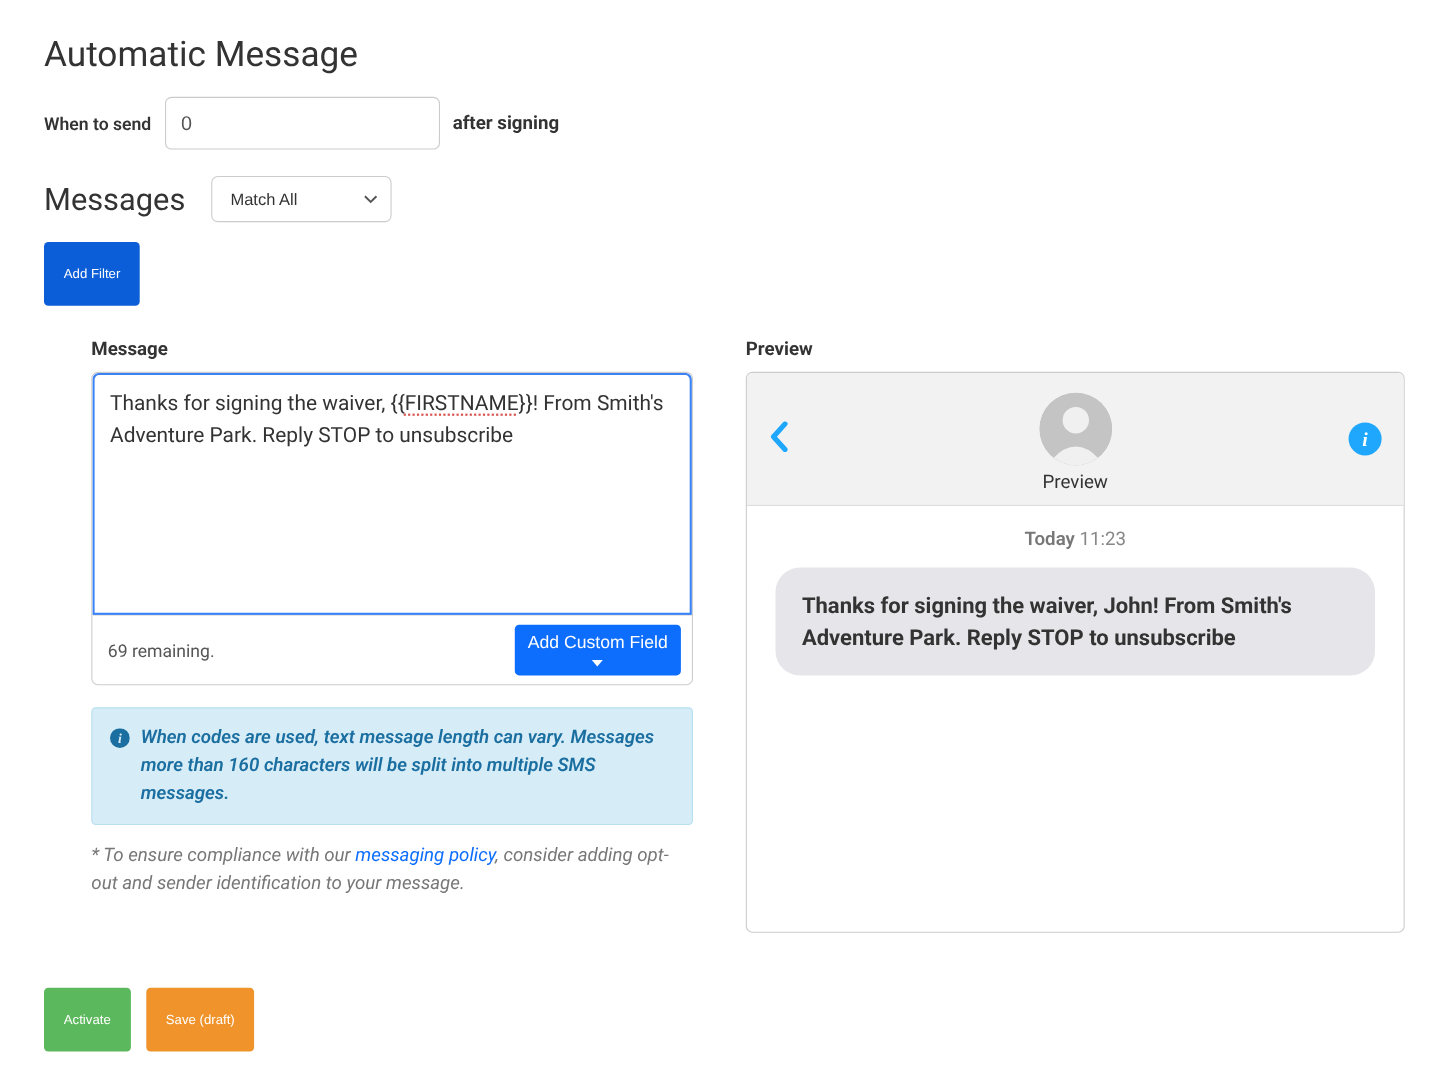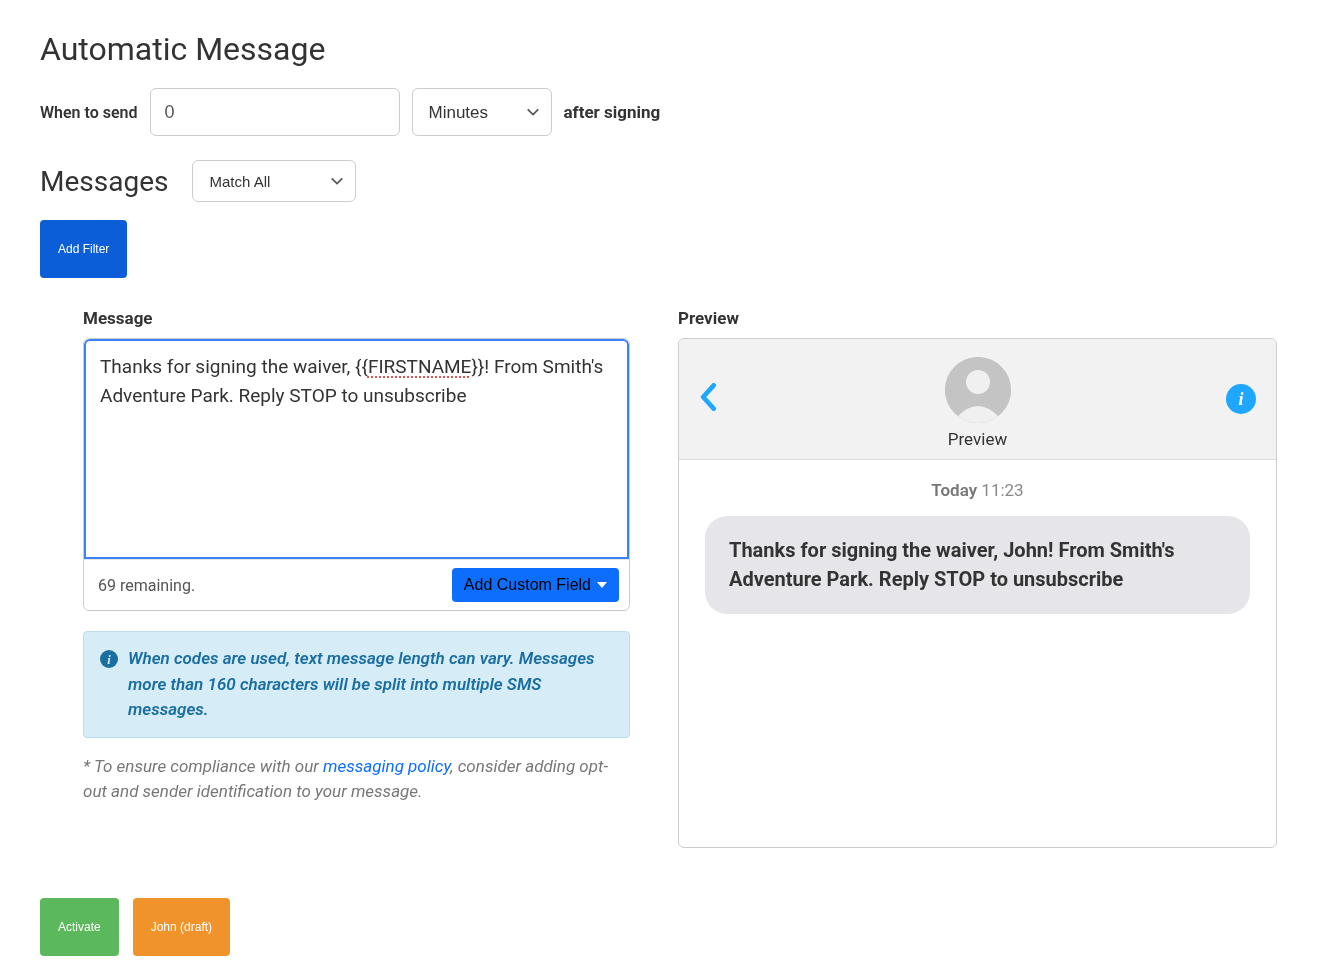--- a/index.html
+++ b/index.html
@@ -23,21 +23,21 @@
 .btn-success { background: #5cb85c; color: #fff; }
 .btn-warning { background: #f0932b; color: #fff; }
 .two-col { display: flex; gap: 48px; margin-top: 30px; }
 .col-left { width: 590px; padding-left: 43px; }
 .col-right { flex: 1; }
 .section-label { font-size: 17px; font-weight: 700; color: #333; margin-bottom: 10px; display: block; }
 .msg-box { border: 1px solid #ccc; border-radius: 6px; overflow: hidden; }
 .msg-textarea { width: 100%; height: 220px; border: 2px solid #3b82f6; border-radius: 6px 6px 0 0; padding: 12px 14px; font-size: 19px; font-family: inherit; color: #333; resize: both; outline: none; line-height: 1.5; }
 .msg-footer { display: flex; align-items: center; justify-content: space-between; padding: 8px 10px 8px 14px; border-top: 1px solid #e5e5e5; }
 .remaining { font-size: 16px; color: #555; }
-.btn-custom { background: #0d6efd; color: #000000; border: none; border-radius: 4px; padding: 8px 12px; font-size: 16px; display: inline-flex; align-items: center; gap: 6px; cursor: pointer; }
+.btn-custom { background: #0d6efd; color: #ffffff; border: none; border-radius: 4px; padding: 8px 12px; font-size: 16px; display: inline-flex; align-items: center; gap: 6px; cursor: pointer; flex-direction: column; }
 .caret-down { width: 0; height: 0; border-left: 5px solid transparent; border-right: 5px solid transparent; border-top: 6px solid #fff; display: inline-block; }
 .info-panel { margin-top: 20px; background: #d6ecf7; border: 1px solid #b8dff0; border-radius: 4px; padding: 14px 16px; display: flex; gap: 10px; color: #1a6ea0; }
 .info-panel .info-icon { flex-shrink: 0; margin-top: 4px; }
 .info-panel p { font-style: italic; font-size: 17px; line-height: 1.5; font-weight: 600; }
 .compliance { margin-top: 16px; font-style: italic; color: #777; font-size: 17px; line-height: 1.5; }
 .compliance a { color: #0d6efd; text-decoration: none; font-style: italic; }
 .action-row { margin-top: 50px; display: flex; gap: 14px; }
 .preview-box { border: 1px solid #ccc; border-radius: 6px; overflow: hidden; height: 510px; background: #fff; }
 .preview-header { background: #f2f2f2; border-bottom: 1px solid #ddd; padding: 18px 20px 10px; position: relative; text-align: center; }
 .preview-back { position: absolute; left: 20px; top: 50%; transform: translateY(-50%); cursor: pointer; }
@@ -54,30 +54,20 @@
 </head>
 <body>
 
 <div class="container">
 
   <h1>Automatic Message</h1>
 
   <div class="row">
     <span class="label-inline">When to send</span>
     <input type="text" class="num-input" value="0" style="">
-    <span class="select-wrap">
-      <select style="width:140px;">
-        <option>Minutes</option>
-      </select>
-      <span class="chev">
-        <svg viewBox="0 0 16 16">
-            <path d="M2 5 L8 11 L14 5" fill="none" stroke="#555" stroke-width="2"></path>
-          </svg>
-      </span>
-    </span>
     <span class="label-after">after signing</span>
   </div>
 
   <div class="filters-row">
     <h2>Messages</h2>
     <span class="select-wrap sm">
       <select style="width:164px;">
         <option>Match All</option>
       </select>
       <span class="chev">
@@ -143,16 +133,16 @@
             <span class="today">Today</span> <span>11:23</span>
           </div>
           <div class="bubble">Thanks for signing the waiver, John! From Smith's Adventure Park. Reply STOP to unsubscribe</div>
         </div>
       </div>
     </div>
   </div>
 
   <div class="action-row">
     <button class="btn btn-success">Activate</button>
-    <button class="btn btn-warning">John (draft)</button>
+    <button class="btn btn-warning">Save (draft)</button>
   </div>
 
 </div>
 
 </body></html>

